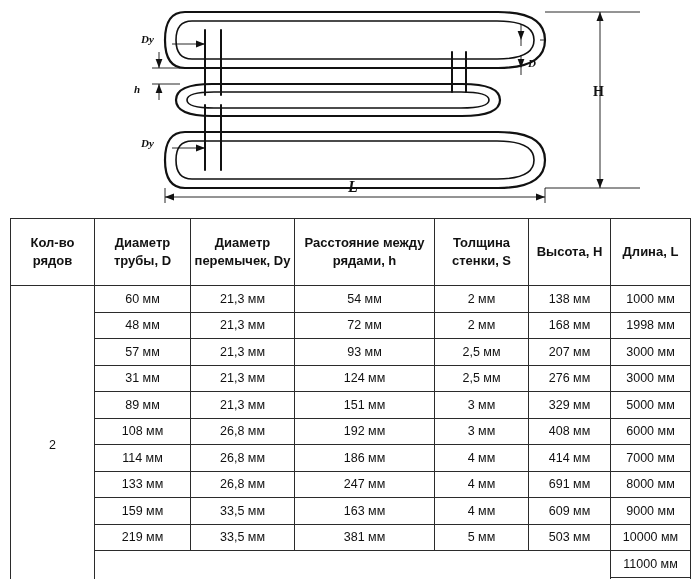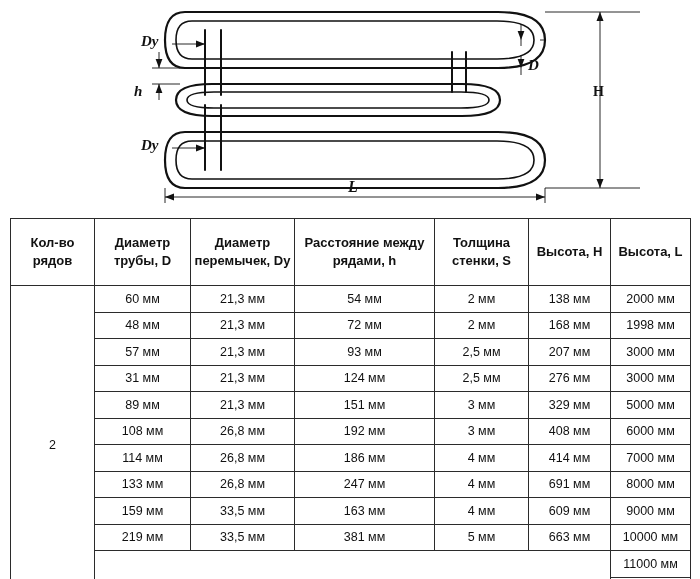--- a/index.html
+++ b/index.html
@@ -28,21 +28,21 @@
     height: 210px;
   }
   .drawing svg {
     display: block;
   }
   .dim-label {
     position: absolute;
     font-family: "Liberation Serif", serif;
     font-style: italic;
     font-weight: bold;
-    font-size: 15px;
+    font-size: 11px;
     color: #111;
     white-space: nowrap;
   }
   .dim-label.upright {
     font-style: normal;
   }
 
   
   .table-wrap {
     position: absolute;
@@ -184,33 +184,33 @@
           <col class="col-len">
       </colgroup>
       <thead>
         <tr>
           <th>Кол-во рядов</th>
           <th>Диаметр трубы, D</th>
           <th>Диаметр перемычек, Dy</th>
           <th>Расстояние между рядами, h</th>
           <th>Толщина стенки, S</th>
           <th>Высота, H</th>
-          <th>Высота, L</th>
+          <th>Длина, L</th>
         </tr>
       </thead>
       <tbody>
 
       <tr>
             <td class="rows-cell" rowspan="12">2</td>
             <td>60 мм</td>
             <td>21,3 мм</td>
             <td>54 мм</td>
             <td>2 мм</td>
             <td>138 мм</td>
-            <td class="len-cell">2000 мм</td>
+            <td class="len-cell">1000 мм</td>
           </tr>
           <tr>
             <td>48 мм</td>
             <td>21,3 мм</td>
             <td>72 мм</td>
             <td>2 мм</td>
             <td>168 мм</td>
             <td class="len-cell">1998 мм</td>
           </tr>
           <tr>
@@ -267,21 +267,21 @@
             <td>163 мм</td>
             <td>4 мм</td>
             <td>609 мм</td>
             <td class="len-cell">9000 мм</td>
           </tr>
           <tr>
             <td>219 мм</td>
             <td>33,5 мм</td>
             <td>381 мм</td>
             <td>5 мм</td>
-            <td>663 мм</td>
+            <td>503 мм</td>
             <td class="len-cell">10000 мм</td>
           </tr>
           <tr>
             <td colspan="5" style="border: none;"></td>
             <td class="len-cell">11000 мм</td>
           </tr>
           <tr>
             <td colspan="5" style="border: none;"></td>
             <td class="len-cell">12000 мм</td>
           </tr>

